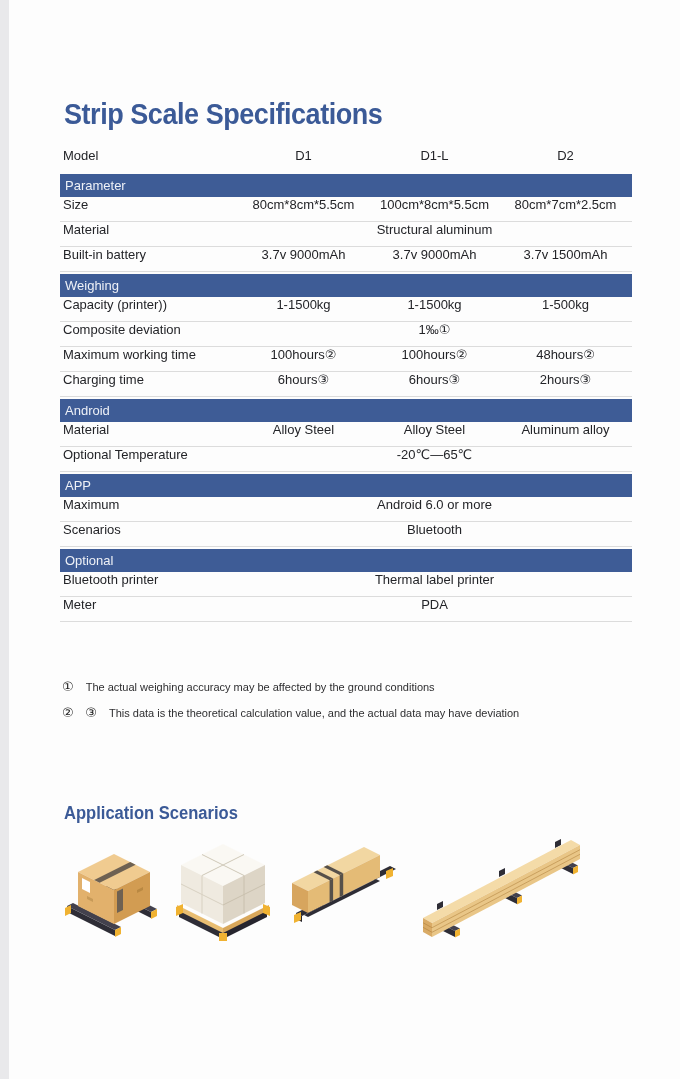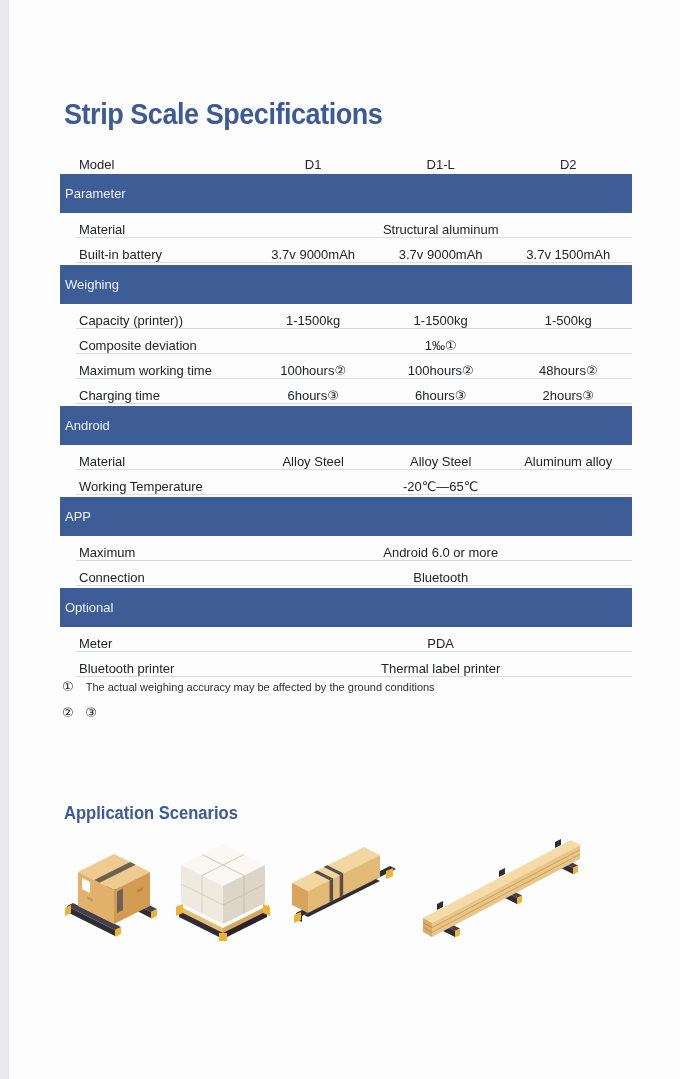--- a/index.html
+++ b/index.html
@@ -15,27 +15,27 @@
 
   .page-title {
     position:absolute; left:64px; top:97px;
     font-size:30px; font-weight:700; color:#3b5a97;
     letter-spacing:-0.5px;
     transform:scaleX(0.9); transform-origin:left center;
     white-space:nowrap;
   }
 
   .spec-table { position:absolute; left:60px; top:148px; width:572px; font-size:13px; }
-  .trow { display:flex; align-items:flex-end; height:25px; border-bottom:1px solid #dcdcdc;margin-left:16px; }
+  .trow { display:flex; align-items:flex-start; height:25px; border-bottom:1px solid #dcdcdc; }
   .trow.model-row { height:24px; border-bottom:none; }
   .trow .lbl { width:178px; padding-left:3px; text-align:left; }
   .trow .val { width:131px; text-align:center; }
   .trow .span3 { width:393px; text-align:center; }
   .section-bar {
-    height:39px; margin-top:2px; width:100%;
+    height:23px; margin-top:2px; width:100%;
     background:#3e5c96; color:#eef1f7;
     display:flex; align-items:center; padding-left:5px;
     font-size:13px;
   }
 
   .footnotes { position:absolute; left:62px; top:679px; font-size:11px; color:#2e2e30; }
   .fnote { display:flex; align-items:center; margin-bottom:11px; }
   .fnote .marks { font-size:13px; margin-right:8px; letter-spacing:4px; color:#222; }
 
   .scenarios-title {
@@ -60,20 +60,26 @@
   <div class="trow model-row">
     <div class="lbl">Model</div>
     <div class="val">D1</div>
     <div class="val">D1-L</div>
     <div class="val">D2</div>
   </div>
 
   <div class="section-bar">Parameter</div>
 
   <div class="trow">
+    <div class="lbl">Size</div>
+    <div class="val">80cm*8cm*5.5cm</div>
+    <div class="val">100cm*8cm*5.5cm</div>
+    <div class="val">80cm*7cm*2.5cm</div>
+  </div>
+  <div class="trow">
     <div class="lbl">Material</div>
     <div class="span3">Structural aluminum</div>
   </div>
   <div class="trow">
     <div class="lbl">Built-in battery</div>
     <div class="val">3.7v 9000mAh</div>
     <div class="val">3.7v 9000mAh</div>
     <div class="val">3.7v 1500mAh</div>
   </div>
 
@@ -104,55 +110,56 @@
 
   <div class="section-bar">Android</div>
 
   <div class="trow">
     <div class="lbl">Material</div>
     <div class="val">Alloy Steel</div>
     <div class="val">Alloy Steel</div>
     <div class="val">Aluminum alloy</div>
   </div>
   <div class="trow">
-    <div class="lbl">Working Temperature</div>
+    <div class="lbl">Optional Temperature</div>
     <div class="span3">-20℃—65℃</div>
   </div>
 
   <div class="section-bar">APP</div>
 
   <div class="trow">
     <div class="lbl">Maximum</div>
     <div class="span3">Android 6.0 or more</div>
   </div>
   <div class="trow">
-    <div class="lbl">Connection</div>
+    <div class="lbl">Scenarios</div>
     <div class="span3">Bluetooth</div>
   </div>
 
   <div class="section-bar">Optional</div>
 
+  <div class="trow">
+    <div class="lbl">Bluetooth printer</div>
+    <div class="span3">Thermal label printer</div>
+  </div>
   <div class="trow">
     <div class="lbl">Meter</div>
     <div class="span3">PDA</div>
-  </div>
-  <div class="trow">
-    <div class="lbl">Bluetooth printer</div>
-    <div class="span3">Thermal label printer</div>
   </div>
 
 </div>
 
 <div class="footnotes">
   <div class="fnote">
     <span class="marks">①</span>
     <span class="ftext">The actual weighing accuracy may be affected by the ground conditions</span>
   </div>
   <div class="fnote">
     <span class="marks">② ③</span>
+    <span class="ftext">This data is the theoretical calculation value, and the actual data may have deviation</span>
   </div>
 </div>
 
 <h2 class="scenarios-title">Application Scenarios</h2>
 
 <div class="illo" style="left:57px; top:848px;">
   <svg width="115" height="96" viewBox="0 0 115 96">
 
     <polygon points="10,58 58,82 58,88 10,64" fill="#2e2d36"></polygon>
     <polygon points="10,58 16,55 64,79 58,82" fill="#43414d"></polygon>

